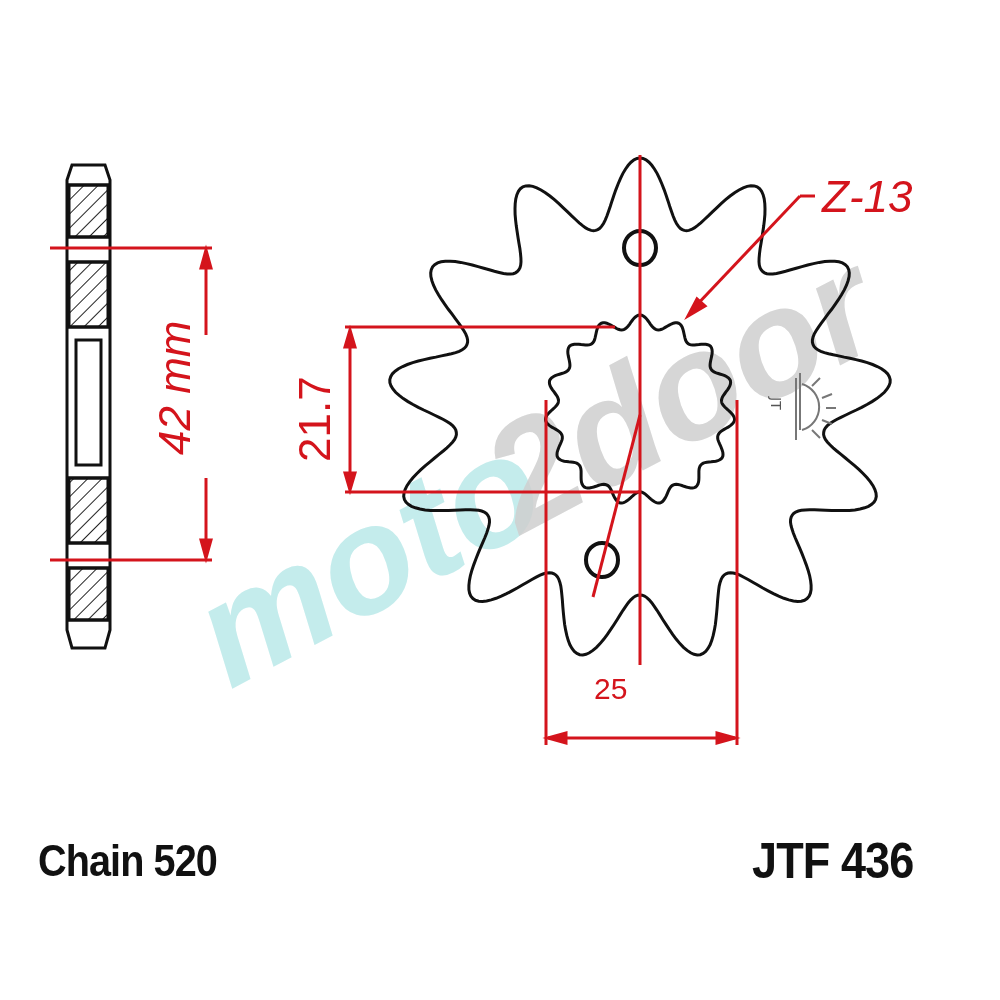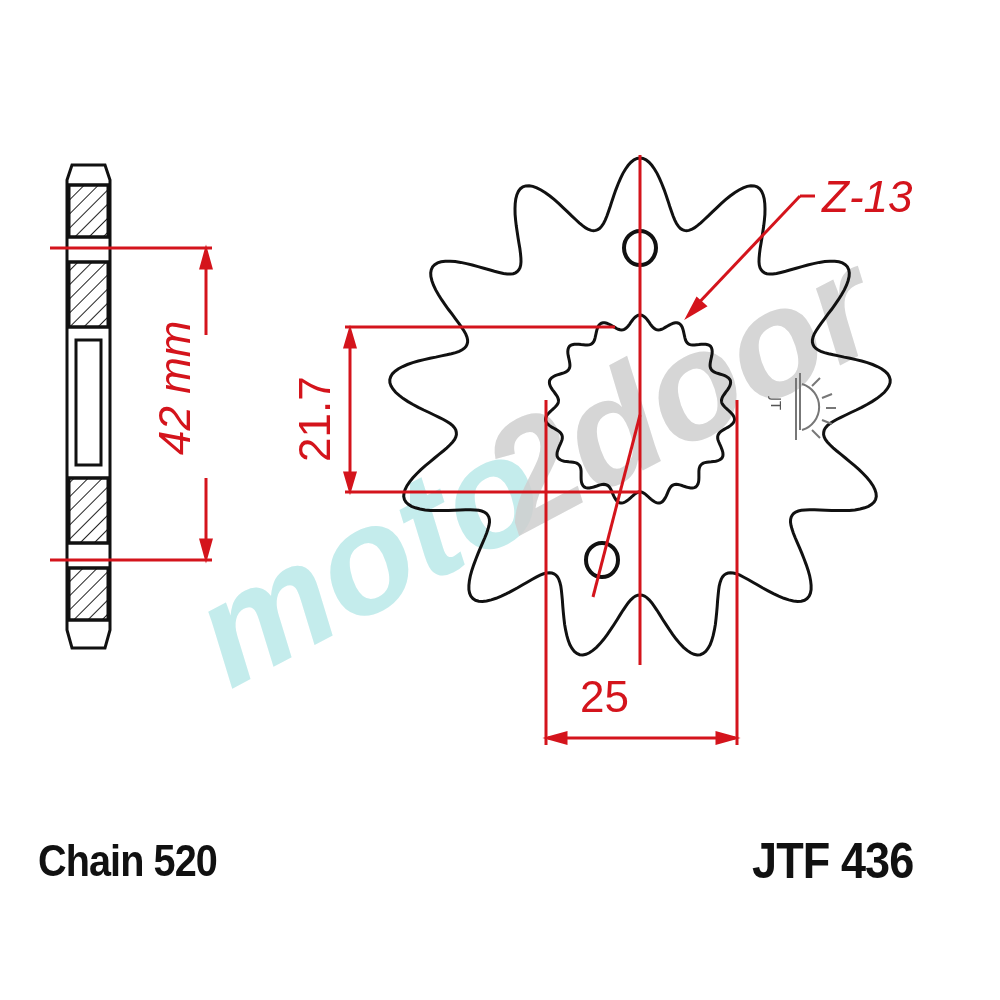--- a/index.html
+++ b/index.html
@@ -86,16 +86,16 @@
     <line x1="826" y1="408" x2="836" y2="408"></line>
     <line x1="822" y1="420" x2="832" y2="424"></line>
     <line x1="812" y1="430" x2="820" y2="438"></line>
     <text x="770" y="412" font-size="14" fill="#555" stroke="none" font-family="DejaVu Sans, sans-serif" transform="rotate(90 778 405)">JT</text>
   </g>
 </svg>
 
 <div class="dim" style="left:822px;top:172px;font-size:44px;text-align:center;">Z-13</div>
 <div class="dim" style="left:150px;top:455px;font-size:44px;transform:rotate(-90deg);transform-origin:left top;white-space:nowrap;">42 mm</div>
 <div class="dim" style="left:290px;top:462px;font-size:44px;transform:rotate(-90deg);transform-origin:left top;white-space:nowrap;font-style:normal;">21.7</div>
-<div class="dim" style="left:580px;top:672px;font-size:44px;font-style:normal;">25</div>
+<div class="dim" style="left:594px;top:672px;font-size:30px;font-style:normal;">25</div>
 
 <div class="lbl" style="left:38px;top:836px;">Chain 520</div>
 <div class="lbl" style="left:752px;top:832px;font-size:50px;">JTF 436</div>
 
 </body></html>

